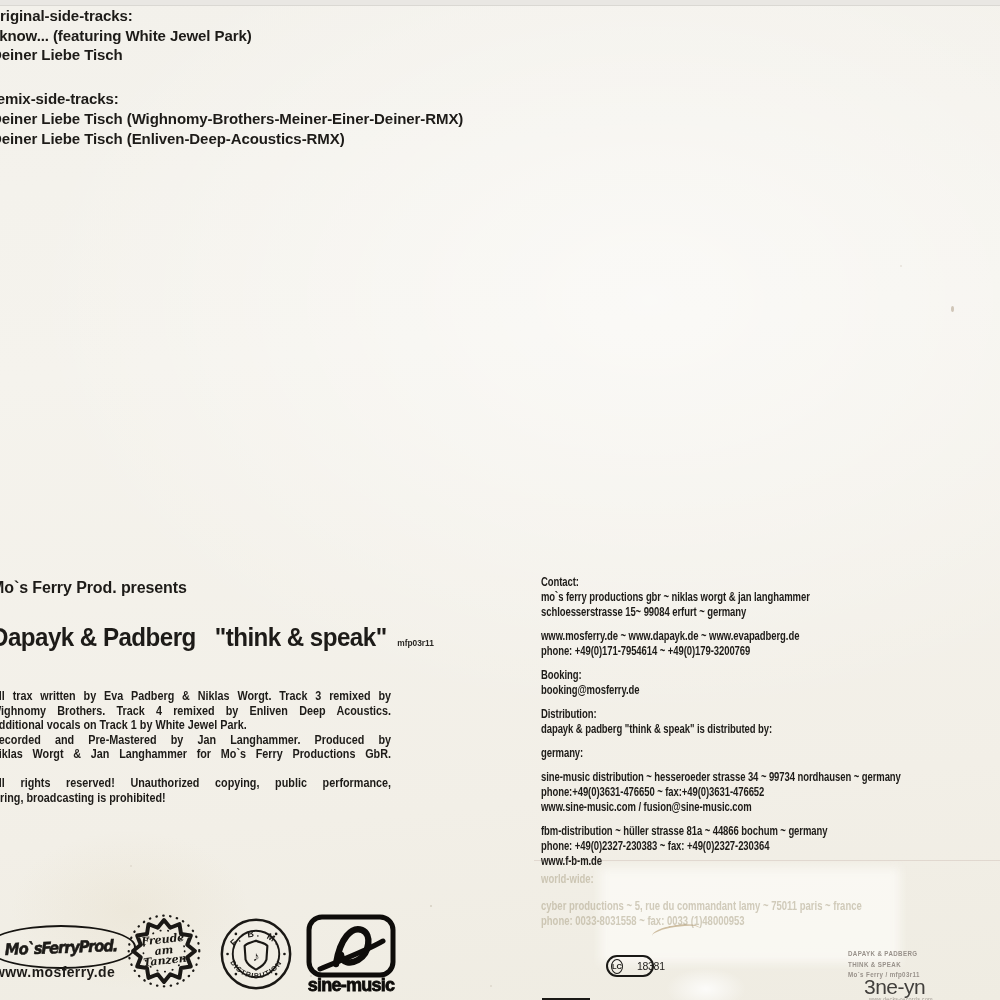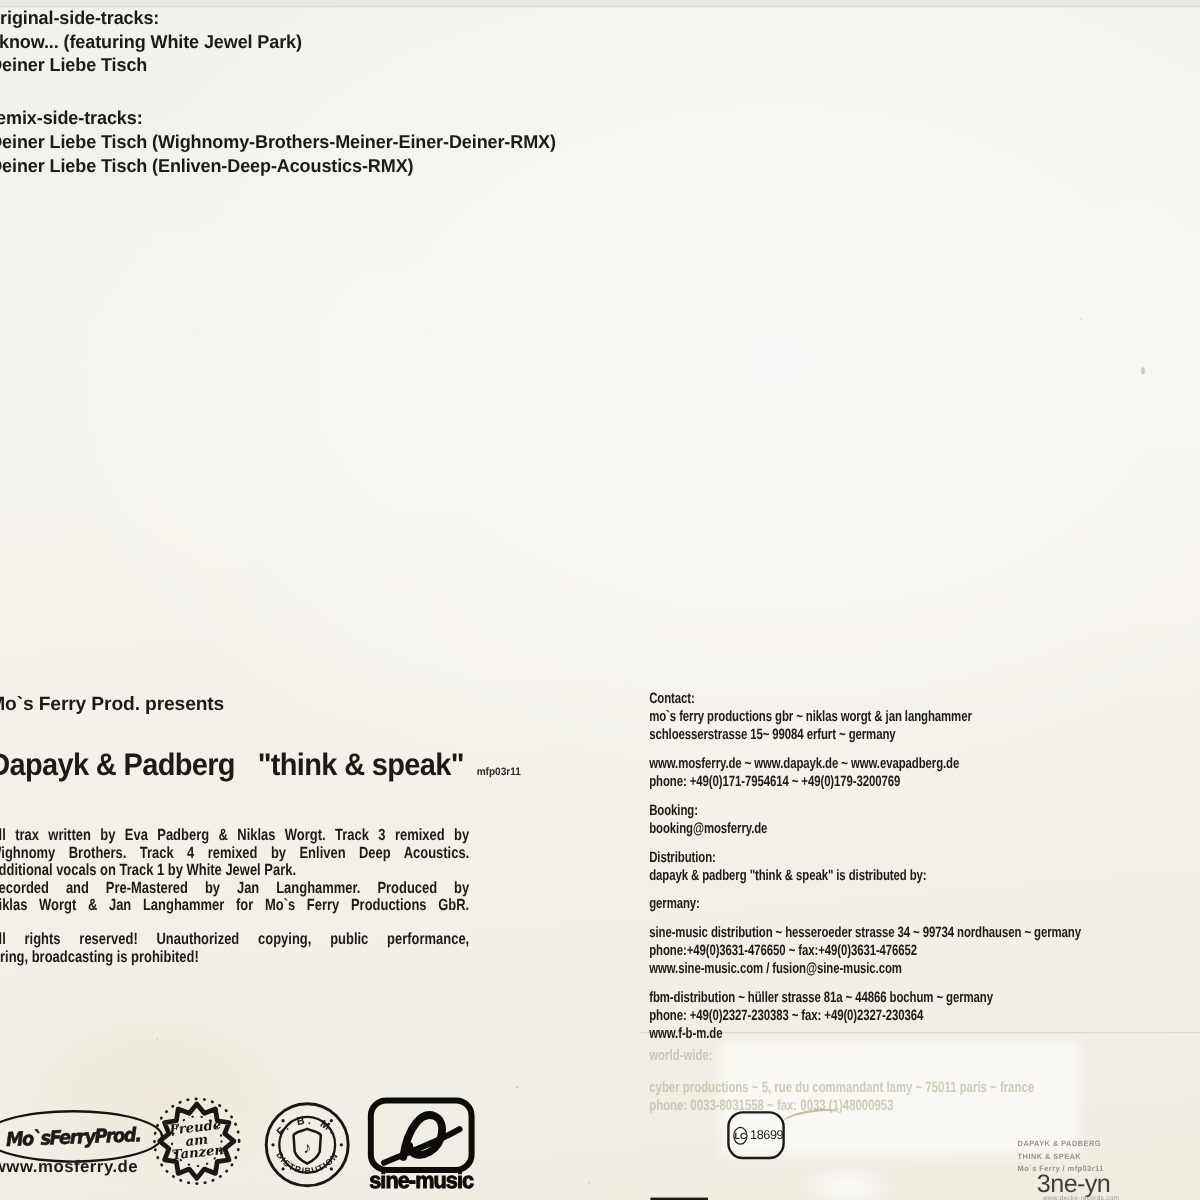--- a/index.html
+++ b/index.html
@@ -63,22 +63,22 @@
   .fbm-wrap{left:219px;top:916px;width:74px;height:76px;}
   .sine-wrap{left:306px;top:914px;width:90px;height:64px;}
   .sine-label{left:303px;top:974px;width:96px;text-align:center;font-size:19px;font-weight:bold;
     letter-spacing:-.8px;transform:scaleX(.95);transform-origin:center top;
     -webkit-text-stroke:.8px #0e0c0a;color:#0e0c0a;}
 
   
   .gema-box{left:542px;top:998px;width:44px;height:21px;border:2px solid #1a1916;display:flex;
     align-items:flex-end;justify-content:center;}
   .gema-box span{font-size:13.5px;font-weight:bold;letter-spacing:-.4px;transform:scaleX(.9);color:#1a1916;}
-  .lc-pill{left:606px;top:926px;width:48px;height:40px;border:2px solid #1a1916;border-radius:13px;
-    display:flex;align-items:center;gap:2px;padding-left:3px;box-sizing:border-box;}
+  .lc-pill{left:606px;top:955px;width:48px;height:22px;border:2px solid #1a1916;border-radius:13px;
+    display:flex;align-items:center;gap:14px;padding-left:3px;box-sizing:border-box;}
   .lc-circle{width:15px;height:15px;border:1.7px solid #1a1916;border-radius:50%;display:flex;
     align-items:center;justify-content:center;font-size:7.5px;font-weight:bold;box-sizing:border-box;}
   .lc-num{font-size:10.5px;letter-spacing:-.3px;color:#23211e;}
 
   
   .corner{left:848px;top:949px;color:#98918a;}
   .corner .cl{font-size:6.5px;letter-spacing:.4px;line-height:10.5px;font-weight:bold;
     transform:scaleX(.95);transform-origin:left top;white-space:nowrap;}
   .corner-code{left:864px;top:975px;font-size:21px;font-weight:normal;letter-spacing:-.5px;color:#413f3c;
     white-space:nowrap;}
@@ -215,21 +215,21 @@
       <path d="M14,55 C30,48 58,38 77,27" fill="none" stroke="#0e0c0a" stroke-width="5" stroke-linecap="round"></path>
     </svg>
   </div>
   <div class="abs sine-label">sine-music</div>
 
   <div class="abs gema-box">
     <span>GEMA</span>
   </div>
   <div class="abs lc-pill">
     <span class="lc-circle">LC</span>
-    <span class="lc-num">18699</span>
+    <span class="lc-num">18381</span>
   </div>
 
   <div class="abs corner">
     <div class="cl">DAPAYK &amp; PADBERG</div>
     <div class="cl">THINK &amp; SPEAK</div>
     <div class="cl">Mo`s Ferry / mfp03r11</div>
   </div>
   <div class="abs corner-code">3ne-yn</div>
   <div class="abs corner-url">www.decks-records.com</div>
 

